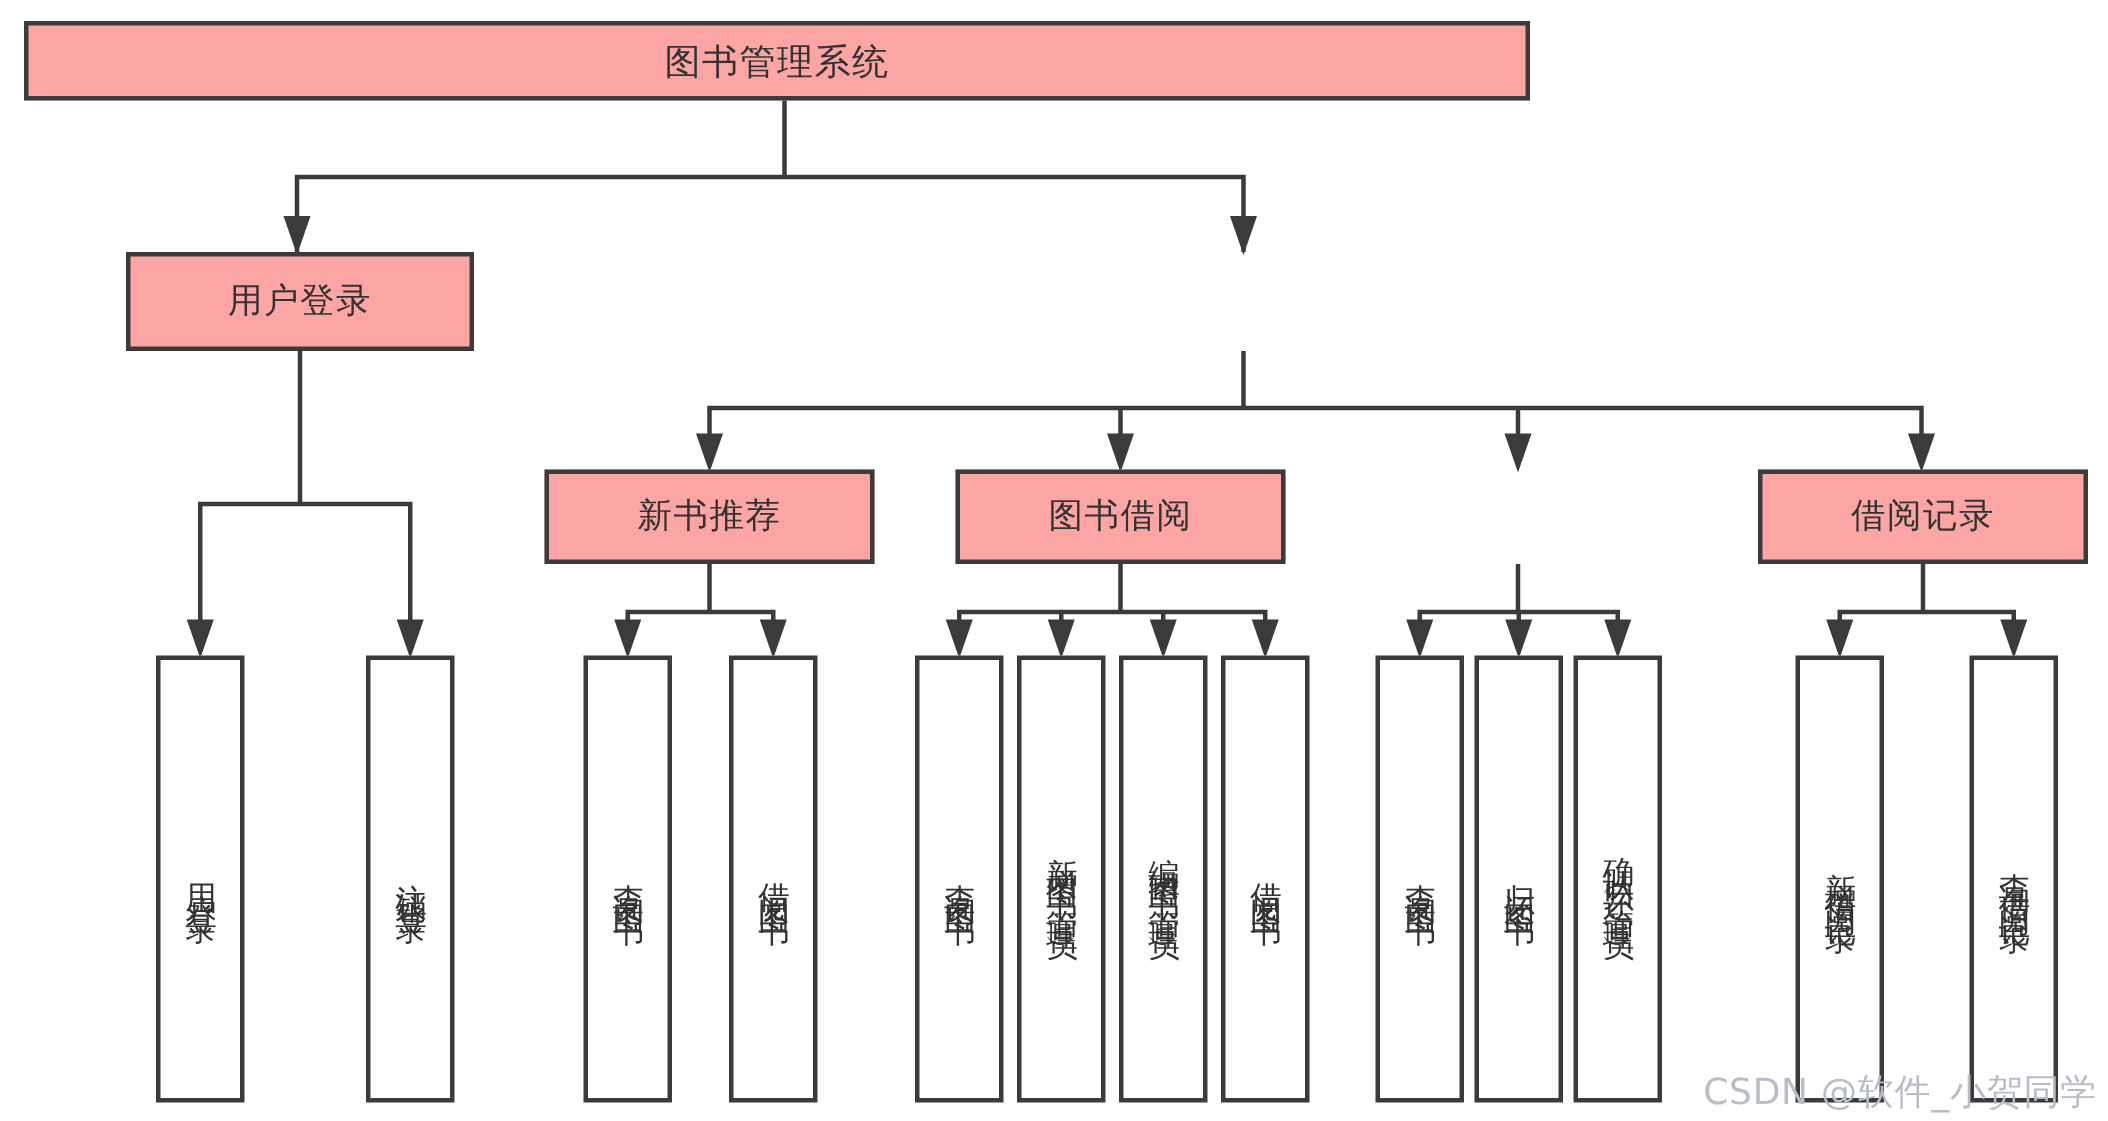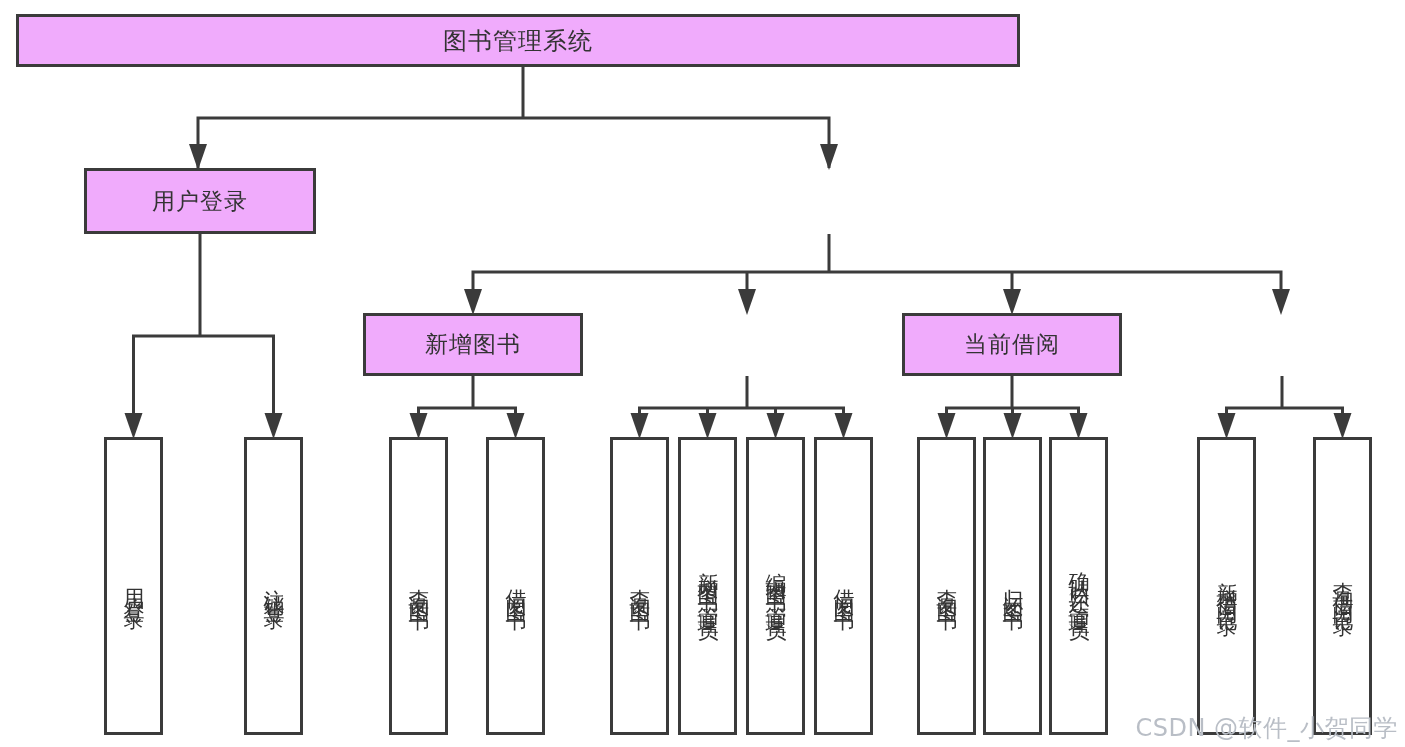--- a/index.html
+++ b/index.html
@@ -11,21 +11,21 @@
   html,body{margin:0;padding:0;background:var(--background);}
   body{font-family:"DejaVu Sans","Liberation Sans",sans-serif;}
   .canvas{
     position:relative;width:1405px;height:747px;background:var(--background);
     overflow:hidden;
   }
   .connectors{position:absolute;left:0;top:0;width:1405px;height:747px;pointer-events:none;}
   .connectors path{stroke:var(--line);stroke-width:3;fill:none;}
   .connectors polygon{fill:var(--line);stroke:none;}
   .hbox{
-    position:absolute;box-sizing:border-box;background:#f0abfc;
+    position:absolute;box-sizing:border-box;background:#fca5a5;
     border:3px solid var(--line);color:var(--text);
     display:flex;align-items:center;justify-content:center;
     letter-spacing:1px;line-height:1;
   }
   .root-box{left:16px;top:14px;width:1004px;height:53px;font-size:24px;}
   .lvl2{top:168px;width:232px;height:66px;font-size:23px;}
   .lvl3{top:313px;width:220px;height:63px;font-size:23px;}
   .vbox{
     position:absolute;top:437px;width:59px;height:298px;box-sizing:border-box;
     background:#fff;border:3px solid var(--line);color:var(--text);
@@ -76,22 +76,23 @@
 
     <path d="M1282 376 V408 M1226.5 416 V408 H1342.5 V416"></path>
     <polygon points="1217.5,413 1235.5,413 1226.5,439"></polygon>
     <polygon points="1333.5,413 1351.5,413 1342.5,439"></polygon>
   </svg>
 
   <div class="hbox root-box">图书管理系统</div>
 
   <div class="hbox lvl2" style="left:84px">用户登录</div>
 
-  <div class="hbox lvl3" style="left:363px">新增图书</div>
-  <div class="hbox lvl3" style="left:902px">当前借阅</div>
+  <div class="hbox lvl3" style="left:363px">新书推荐</div>
+  <div class="hbox lvl3" style="left:637px">图书借阅</div>
+  <div class="hbox lvl3" style="left:1172px">借阅记录</div>
 
   <div class="vbox" style="left:104px">用户登录</div>
   <div class="vbox" style="left:244px">注销登录</div>
 
   <div class="vbox" style="left:389px">查询图书</div>
   <div class="vbox" style="left:486px">借阅图书</div>
 
   <div class="vbox" style="left:610px">查询图书</div>
   <div class="vbox" style="left:678px">新增图书（管理员）</div>
   <div class="vbox" style="left:746px">编辑图书（管理员）</div>

